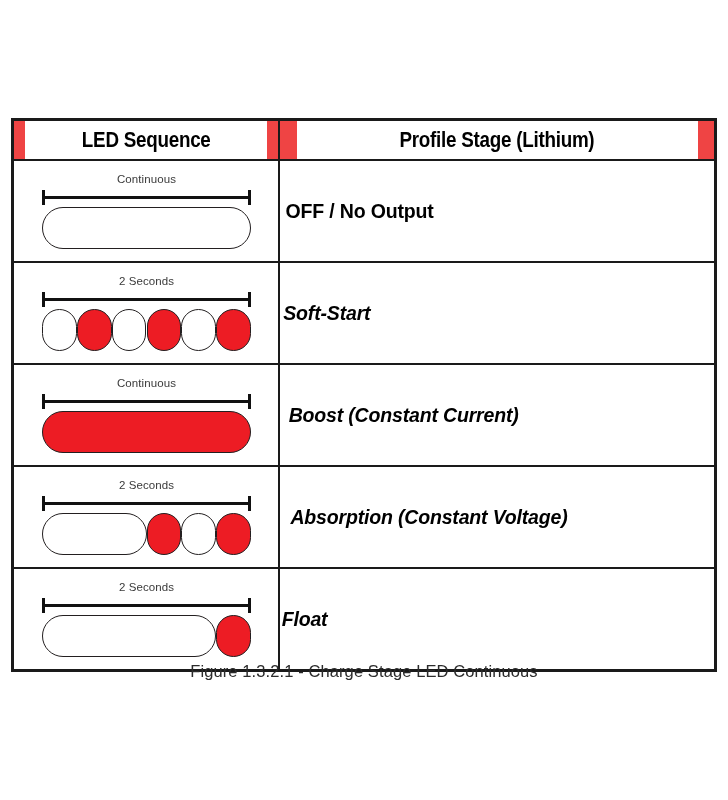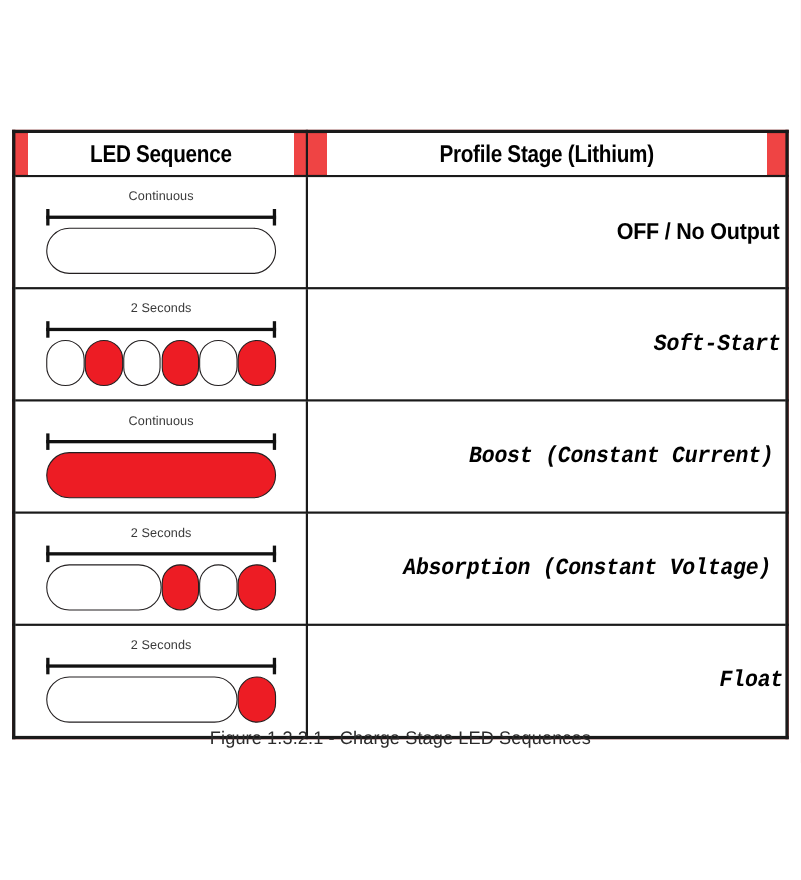--- a/index.html
+++ b/index.html
@@ -48,27 +48,27 @@
     font-weight: bold;
     font-size: 22px;
     letter-spacing: -0.3px;
     font-stretch: condensed;
     transform: scaleX(0.92);
   }
   .hdr-cell { height: 38px; }
 
   
   .stage {
-    text-align: right;
+    text-align: left;
     vertical-align: middle;
     font-weight: bold;
     font-size: 21px;
     letter-spacing: -0.2px;
   }
-  .stage-it { font-style: italic; font-family: Liberation Mono, monospace; }
+  .stage-it { font-style: italic; }
   .stage-inner { display: inline-block; transform: scaleX(0.93); }
 
   
   .seq-cell {
     height: 100px;
     vertical-align: middle;
   }
   .seq-box {
     position: relative;
     width: 266px;
@@ -253,13 +253,13 @@
                 <div class="seg on" style="left: 174.167px; width: 34.8333px;"></div>
               </div>
             </div>
           </td>
           <td class="stage stage-it"><span class="stage-inner">Float</span></td>
         </tr>
       </tbody>
   </table>
 </div>
 
-<div id="caption">Figure 1.3.2.1 - Charge Stage LED Sequences</div>
+<div id="caption">Figure 1.3.2.1 - Charge Stage LED Continuous</div>
 
 </body></html>

